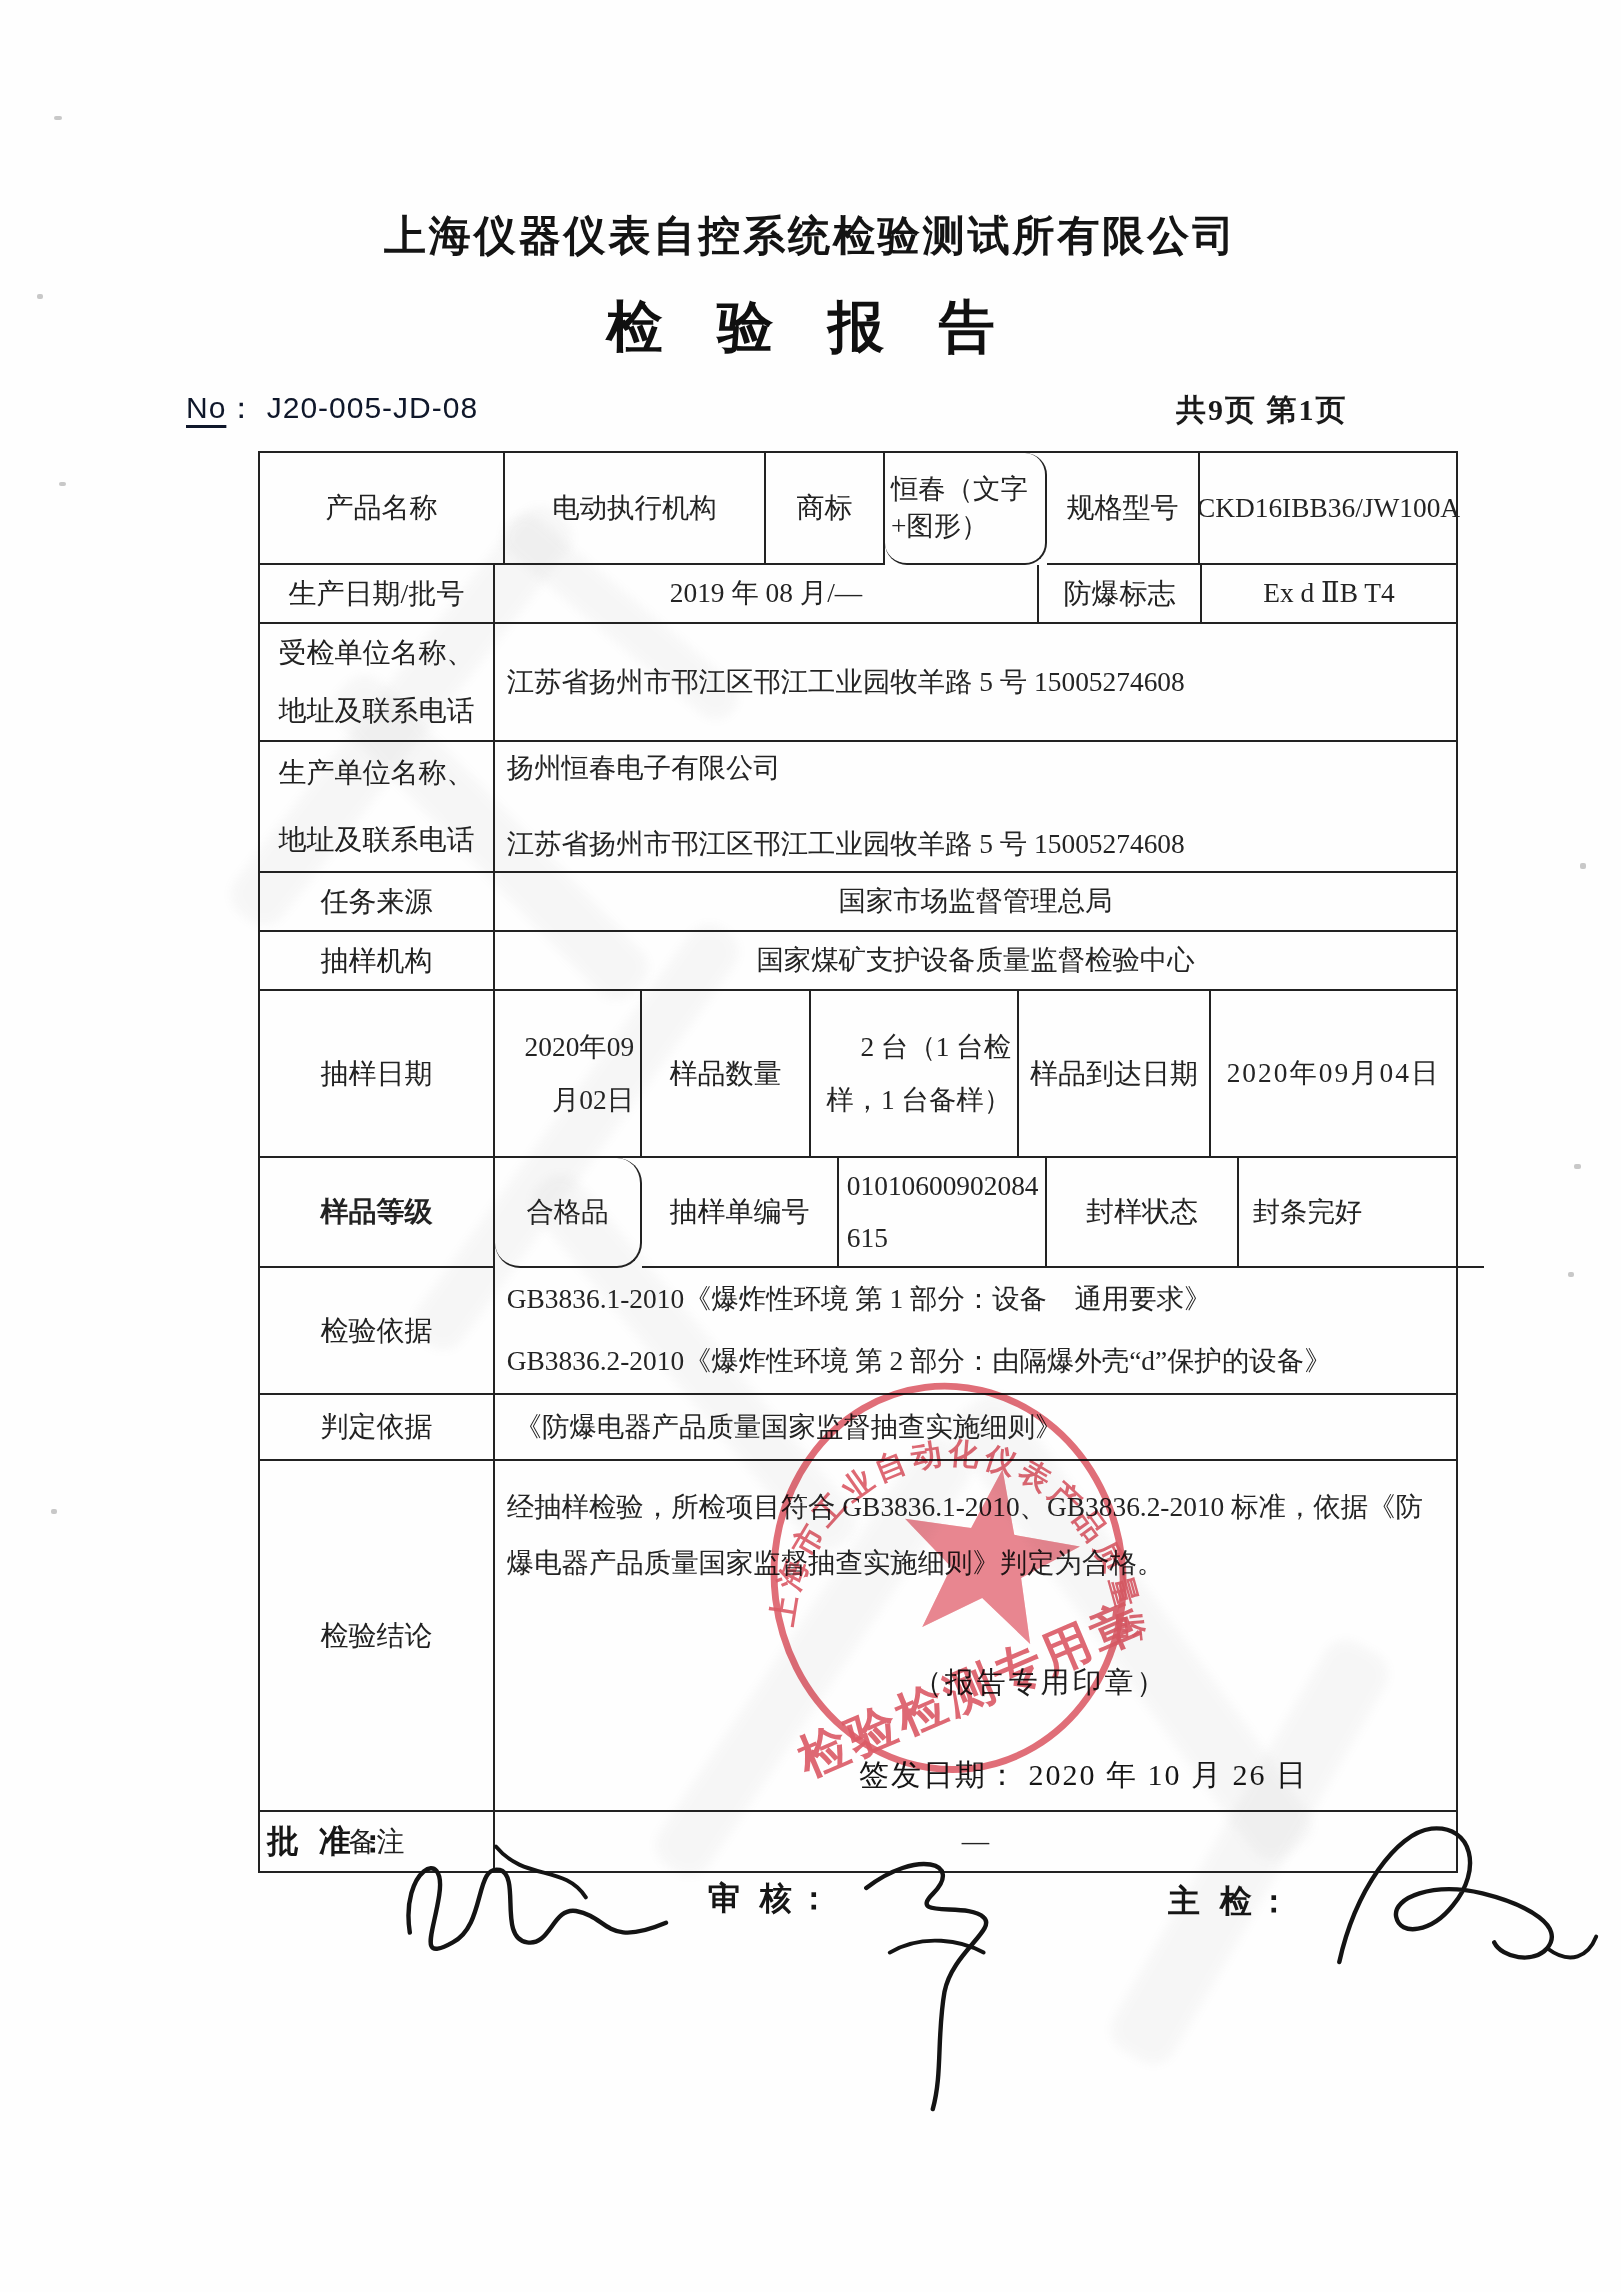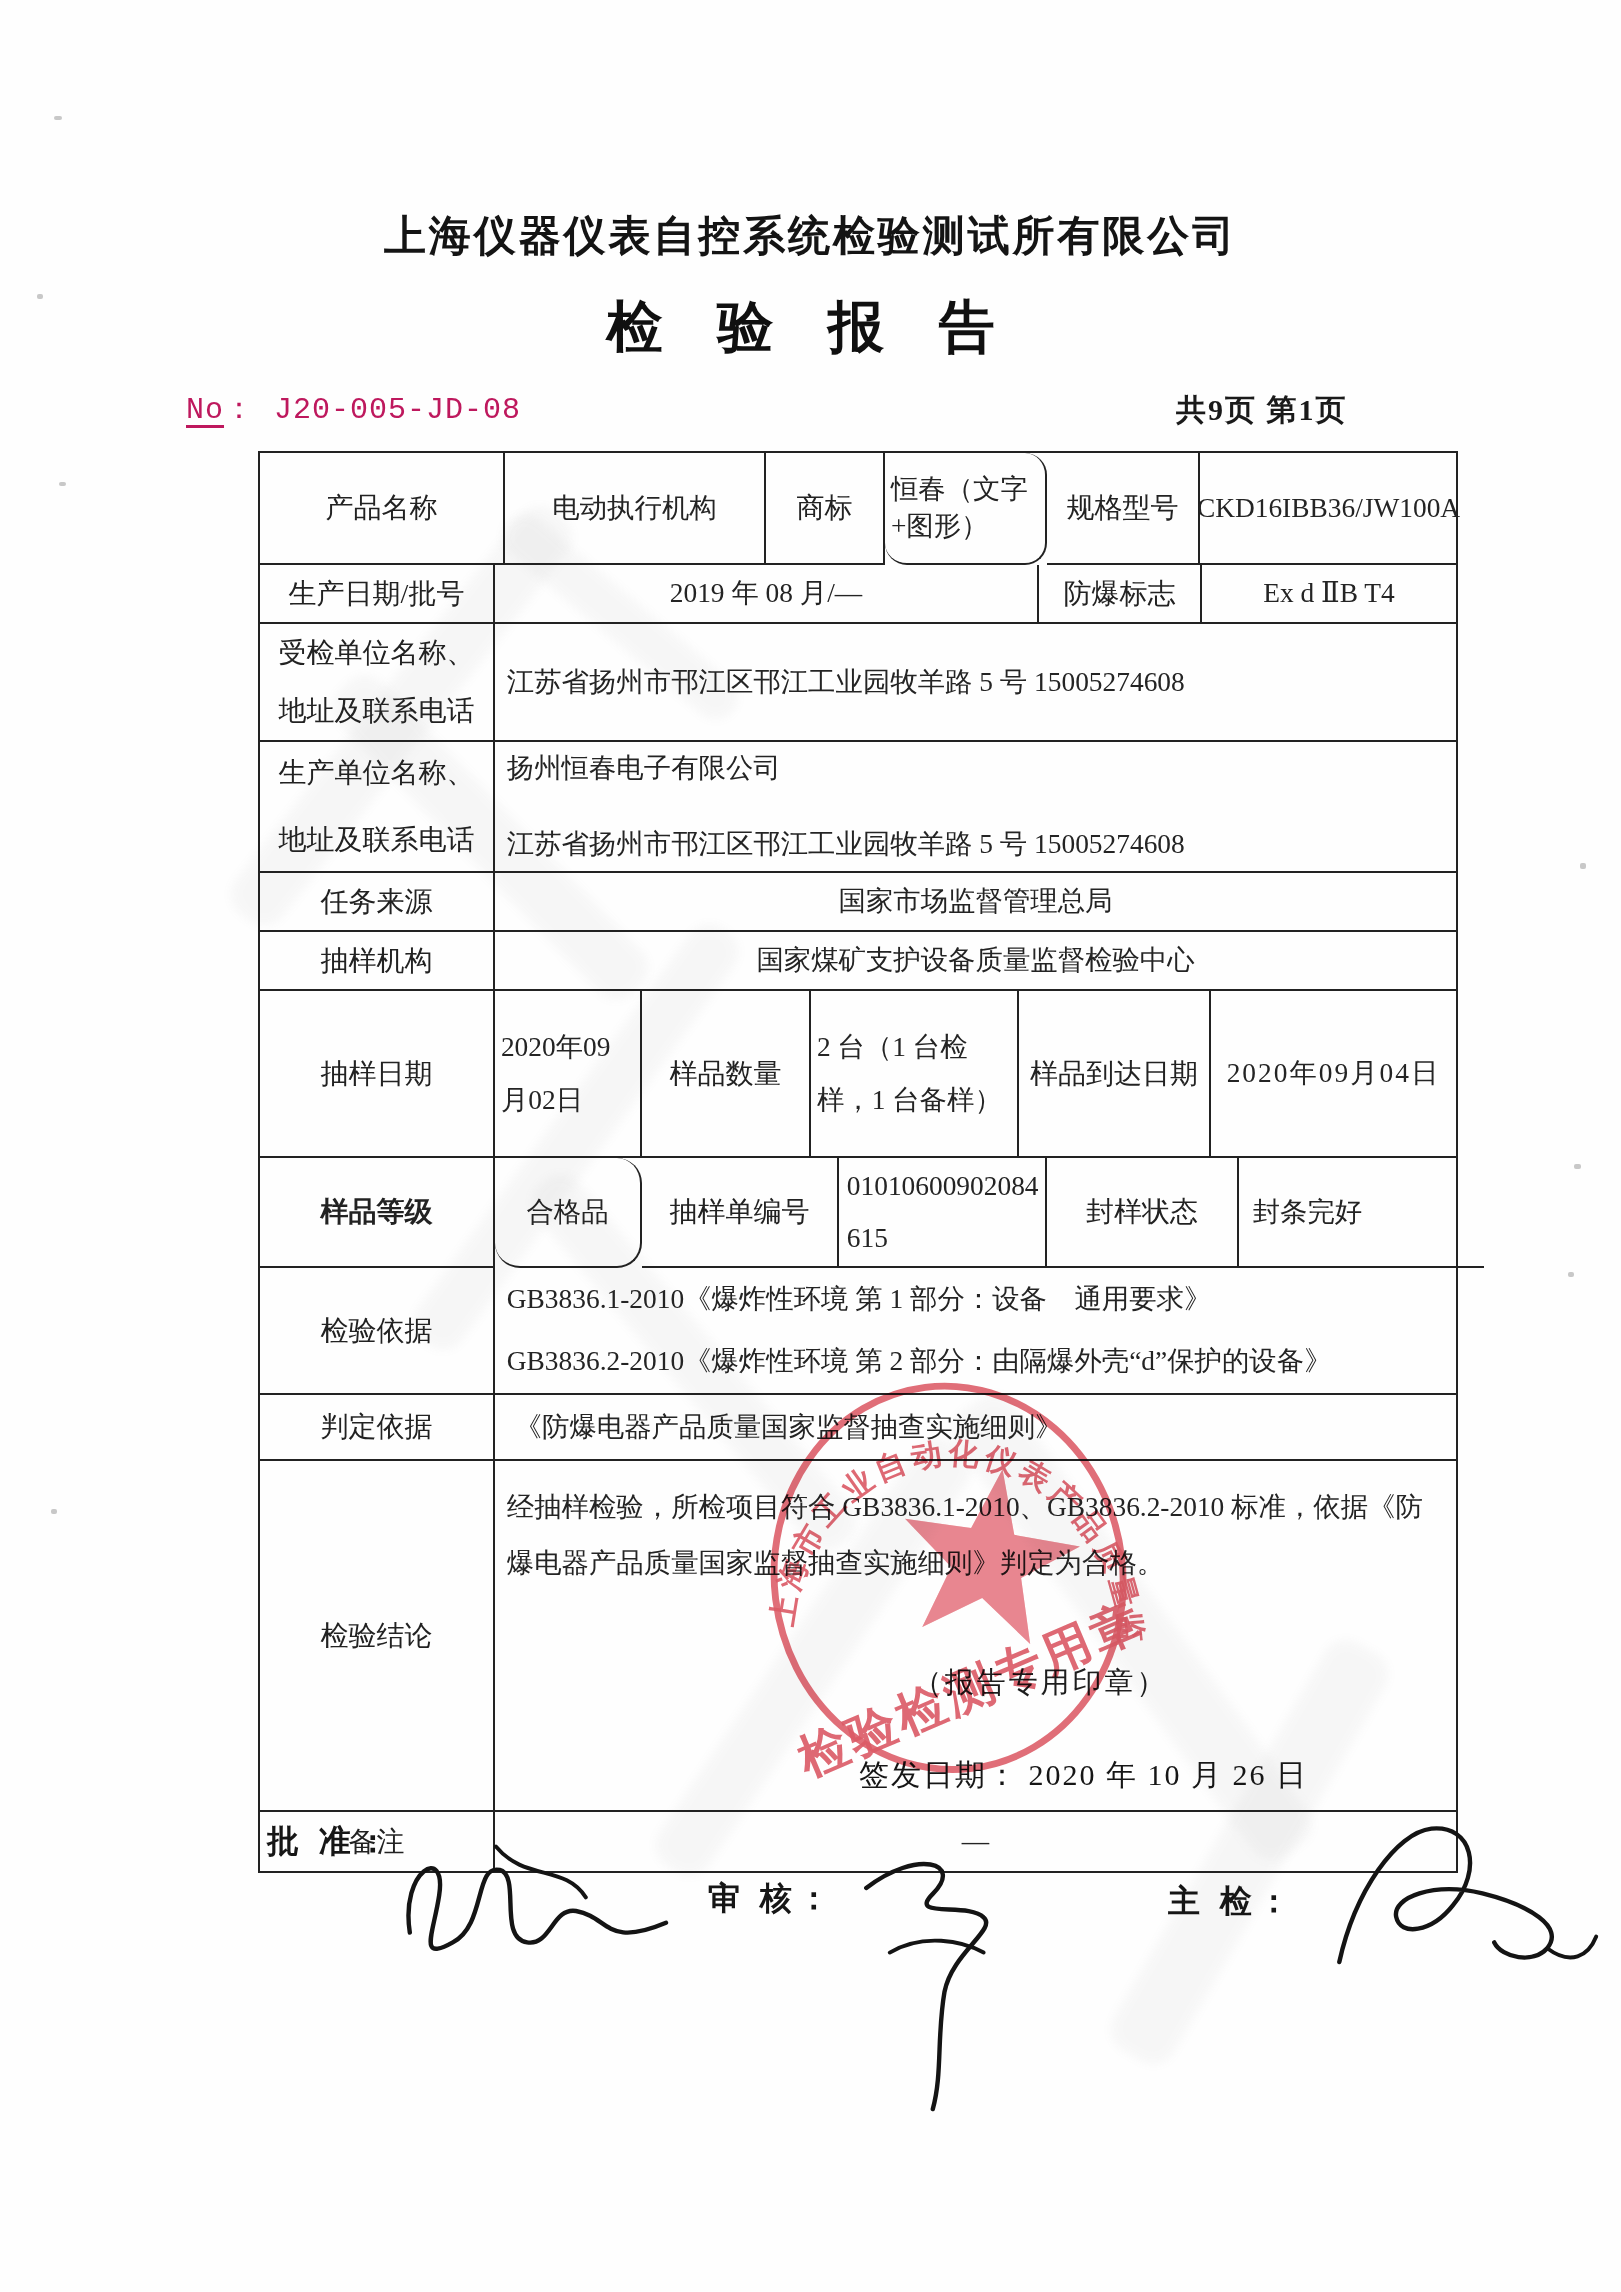--- a/index.html
+++ b/index.html
@@ -19,40 +19,40 @@
     font-weight:bold;font-size:42px;letter-spacing:2.9px;color:#141414;
   }
   .report-title{
     position:absolute;left:0;top:290px;width:1621px;
     text-align:center;
     font-family:"Liberation Sans","DejaVu Sans",sans-serif;
     font-weight:bold;font-size:56px;letter-spacing:19.6px;color:#101010;
   }
   .no-line{
     position:absolute;left:186px;top:388px;
-    font-family:Liberation Mono, monospace;
-    font-size:30px;color:#be185d;letter-spacing:1px;
+    font-family:Liberation Sans, sans-serif;
+    font-size:30px;color:#0f172a;letter-spacing:1px;
   }
   .no-line .no-label{text-decoration:underline;text-underline-offset:6.9px;}
   .pages-line{
     position:absolute;left:1176px;top:390px;
     font-size:30px;color:#1a1a1a;letter-spacing:2px;font-weight:bold;
   }
   
   .doc-table{
     position:absolute;left:258px;top:451px;width:1196px;
     border:2.9px solid #222;box-sizing:content-box;background:transparent;
   }
   .t-row{display:flex;width:1196px;}
   .t-cell{
     box-sizing:border-box;
     border-right:2px solid #222;border-bottom:2px solid #222;
     display:flex;align-items:center;justify-content:center;
     font-size:27.4px;line-height:1.35;color:#242424;
-    text-align:left;padding:3.9px 5.9px;
+    text-align:right;padding:3.9px 5.9px;
     flex:0 0 auto;
   }
   .t-cell.last{border-right:none;}
   .t-row.lastrow .t-cell{border-bottom:none;}
   .t-cell.left{justify-content:flex-start;text-align:left;}
   .t-cell.col{flex-direction:column;}
   .t-cell.spread{justify-content:space-between;align-items:flex-start;text-align:left;}
   .t-cell.spread.center-x{align-items:center;text-align:center;}
   .lbl{font-size:28px;color:#222;}
   .gapline{display:block;}

